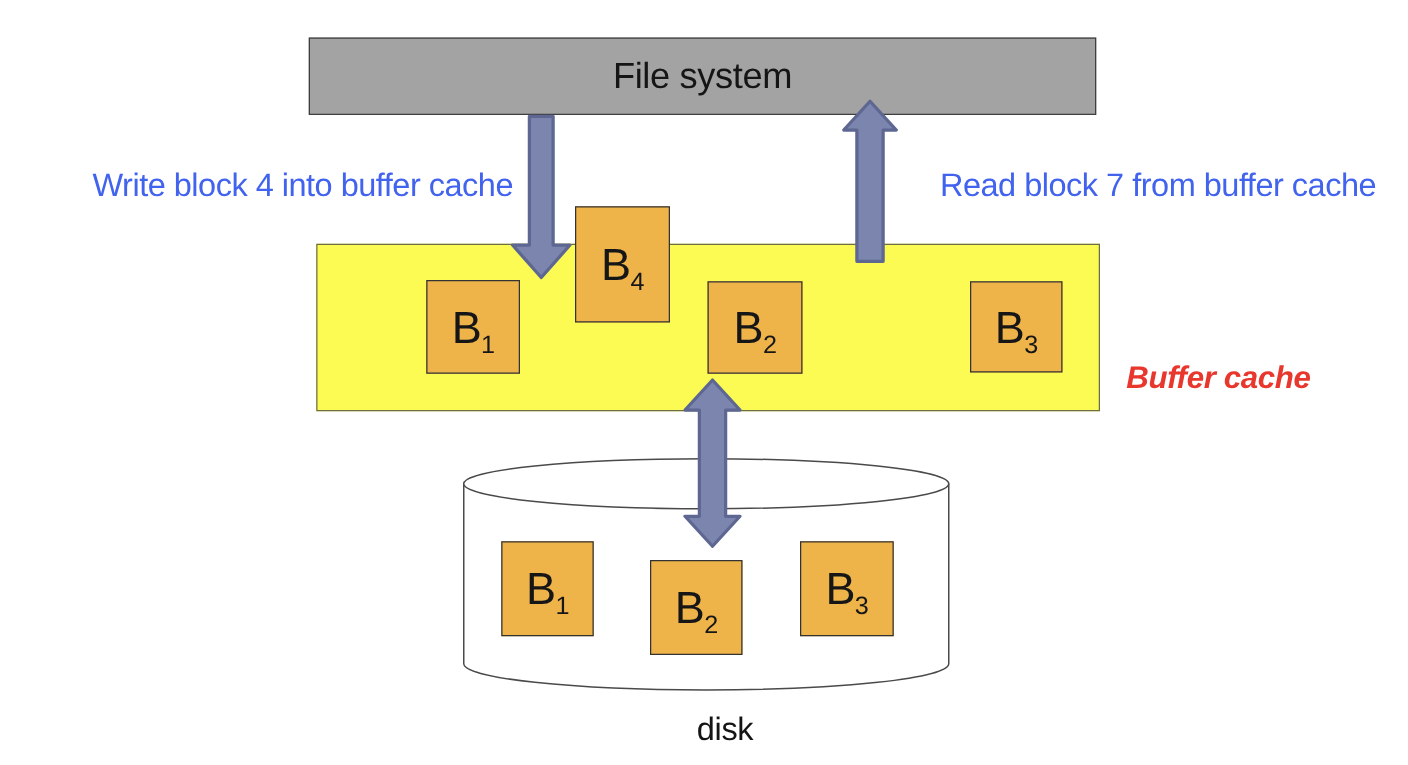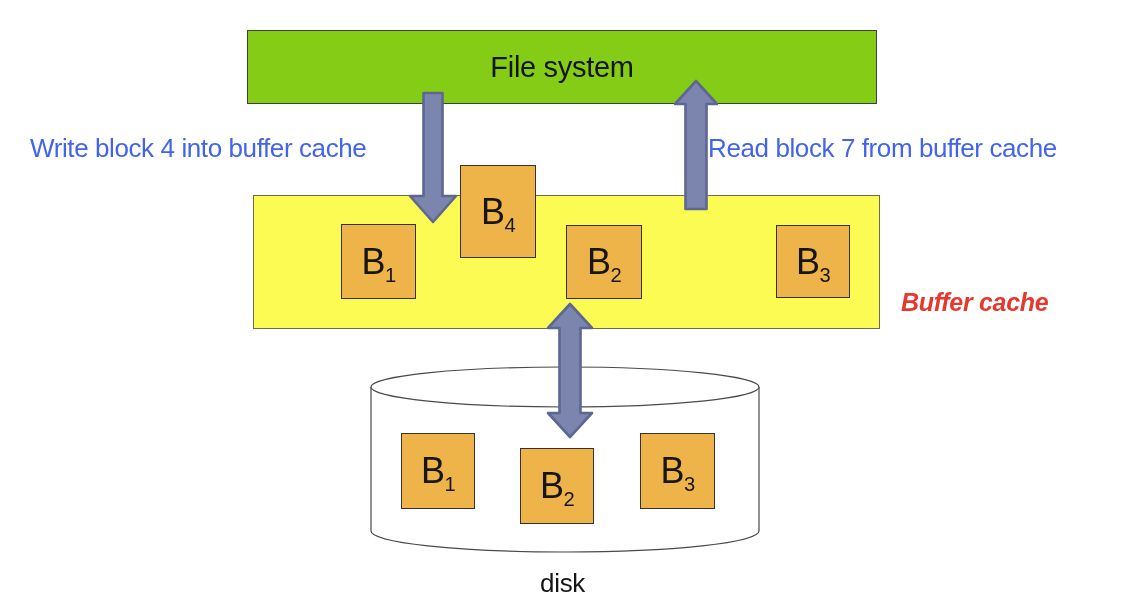--- a/index.html
+++ b/index.html
@@ -1,49 +1,49 @@
 <!DOCTYPE html>
 <html style="--cache_fill: #fcfb54; --block_fill: #eeb44a; --block_border: #333333; --arrow_fill: #7b85ad; --arrow_stroke: #5d6792; --annotation_blue: #4263ee; --label_red: #e8382d; --outline_gray: #4a4a4a;"><head>
 <meta charset="utf-8">
 <style>
   html,body{margin:0;padding:0;background:#ffffff;}
   .canvas{
     position:relative;width:1126px;height:612px;background:#ffffff;overflow:hidden;
     font-family:"Liberation Sans", sans-serif;color:#1a1a1a;
   }
   .fs-box{
-    position:absolute;left:247px;top:30px;width:630px;height:74px;
-    background:#84cc16;border:1.6px solid #3e3e3e;box-sizing:border-box;
+    position:absolute;left:247px;top:30px;width:630px;height:62px;
+    background:#a3a3a3;border:1.6px solid #3e3e3e;box-sizing:border-box;
     display:flex;align-items:center;justify-content:center;z-index:1;
   }
   .fs-box .fs-label{font-size:29px;letter-spacing:-0.3px;color:#151515;}
   .annotation{
     position:absolute;font-size:26px;letter-spacing:-0.4px;white-space:nowrap;
-    color:var(--annotation_blue,#4263ee);z-index:1;line-height:32px;
+    color:var(--annotation_blue,#4263ee);z-index:1;line-height:32px;margin-left:44px;
   }
   .annotation.write{left:30px;top:132px;}
   .annotation.read{left:708px;top:132px;}
   .cache-rect{
     position:absolute;left:253px;top:195px;width:627px;height:134px;
     background:var(--cache_fill,#fcfb54);border:1.5px solid #6e6e46;
     box-sizing:border-box;z-index:1;
   }
   .block{
     position:absolute;background:var(--block_fill,#eeb44a);
     border:1.8px solid var(--block_border,#333333);box-sizing:border-box;
     display:flex;align-items:center;justify-content:center;z-index:2;
   }
   .blabel{font-size:36px;letter-spacing:-0.5px;color:#161616;line-height:1;}
   .blabel sub{font-size:0.56em;line-height:0;}
   .red-label{
     position:absolute;left:901px;top:288px;font-size:25px;font-weight:bold;
     letter-spacing:-0.3px;color:var(--label_red,#e8382d);z-index:1;white-space:nowrap;font-style:italic;
   }
   .disk-label{
-    position:absolute;left:540px;top:568px;width:80px;
+    position:absolute;left:540px;top:568px;width:80px;text-align:center;
     font-size:26px;letter-spacing:-0.3px;color:#151515;z-index:1;
   }
   svg.layer{position:absolute;left:0;top:0;width:1126px;height:612px;pointer-events:none;}
   svg.disk-layer{z-index:0;}
   svg.arrow-layer{z-index:5;}
   .cyl{fill:#ffffff;stroke:var(--outline_gray,#4a4a4a);stroke-width:1.2;}
   .arrow{
     fill:var(--arrow_fill,#7b85ad);stroke:var(--arrow_stroke,#5d6792);
     stroke-width:2.6;stroke-linejoin:round;
   }

